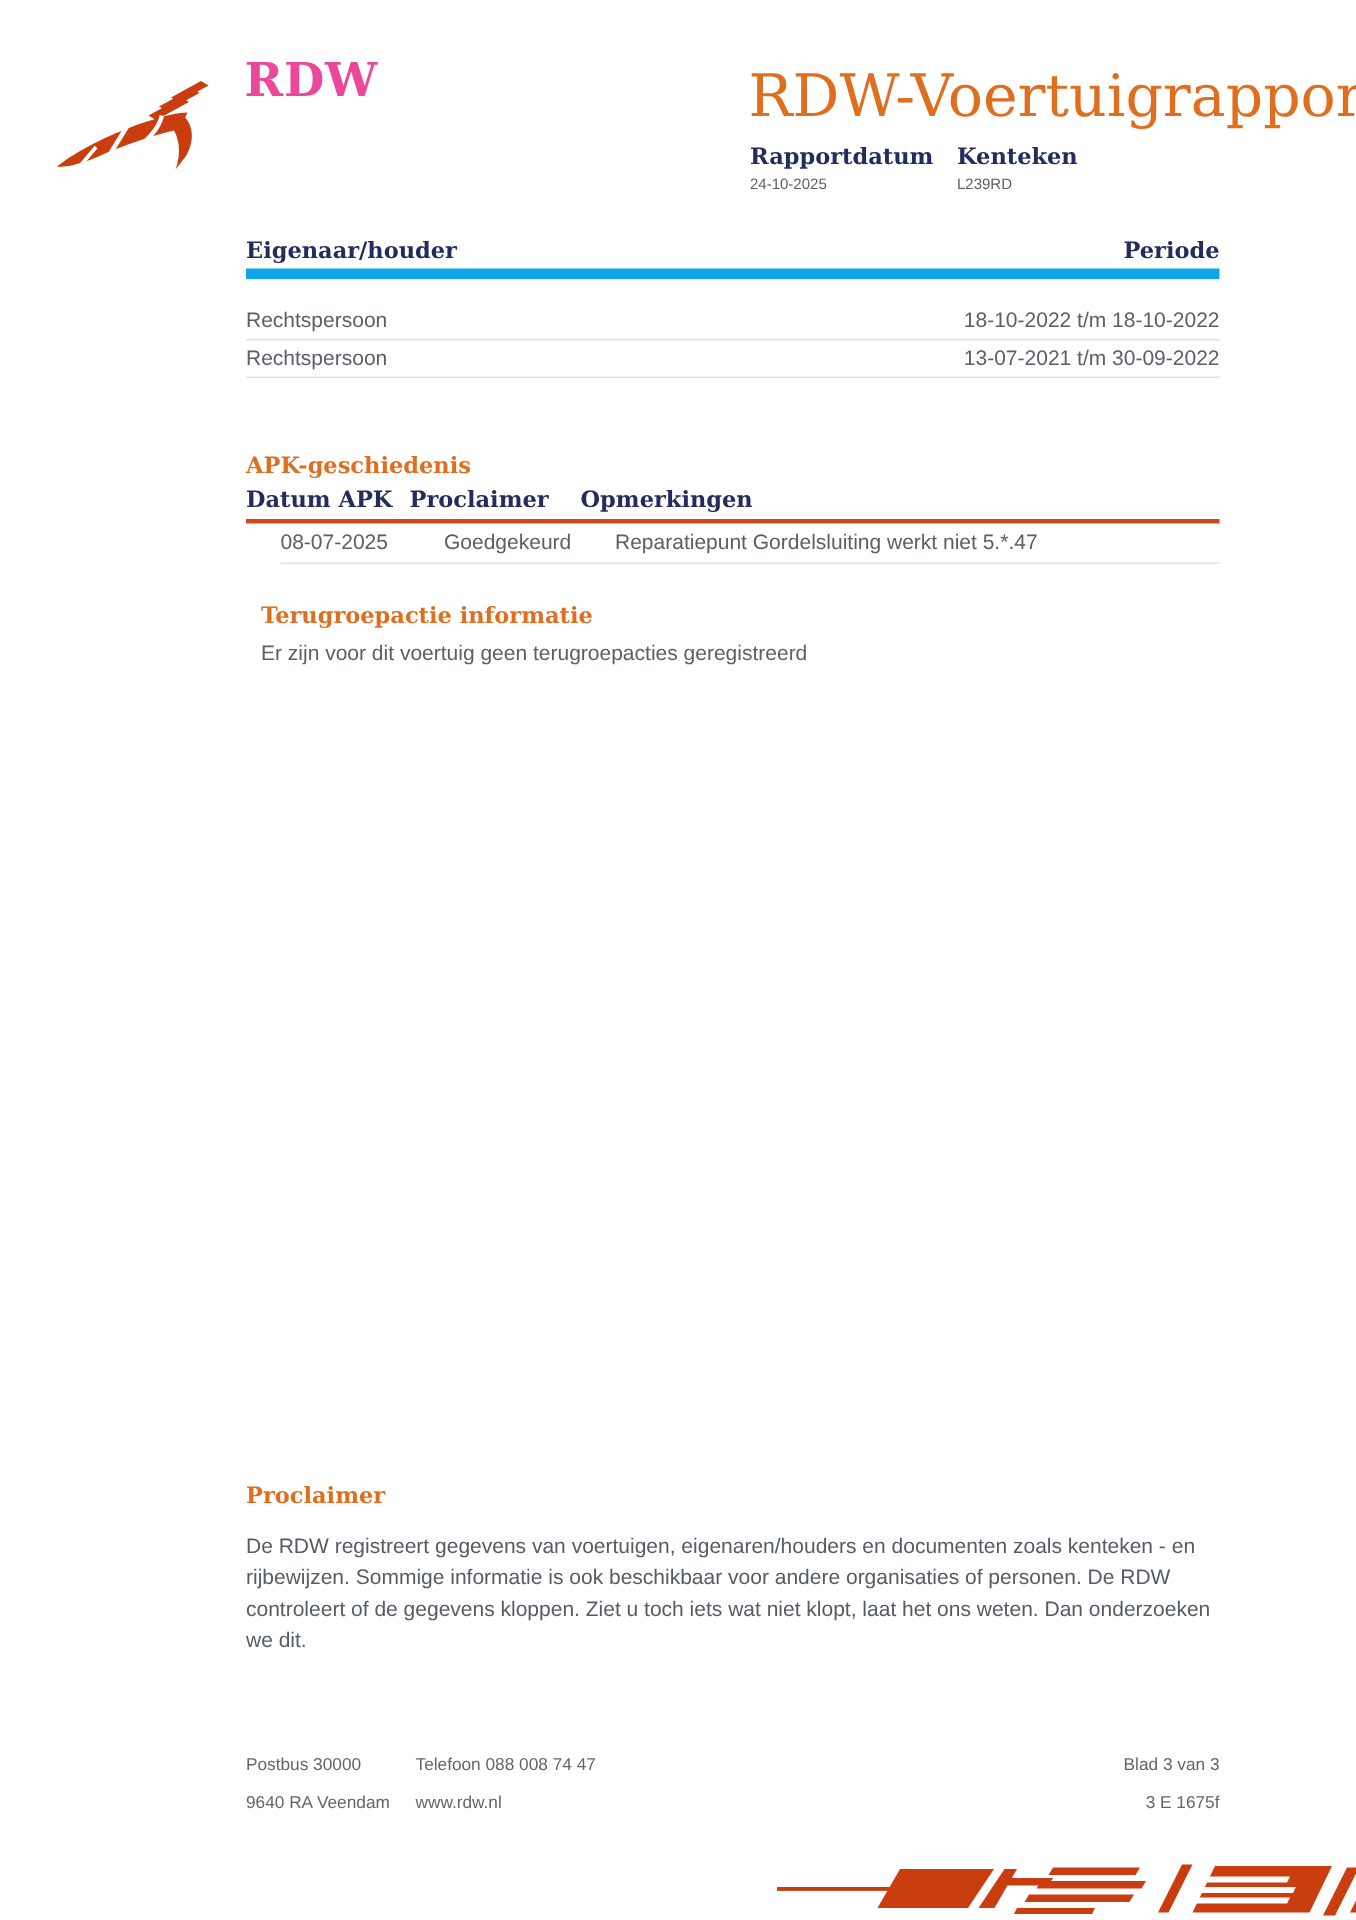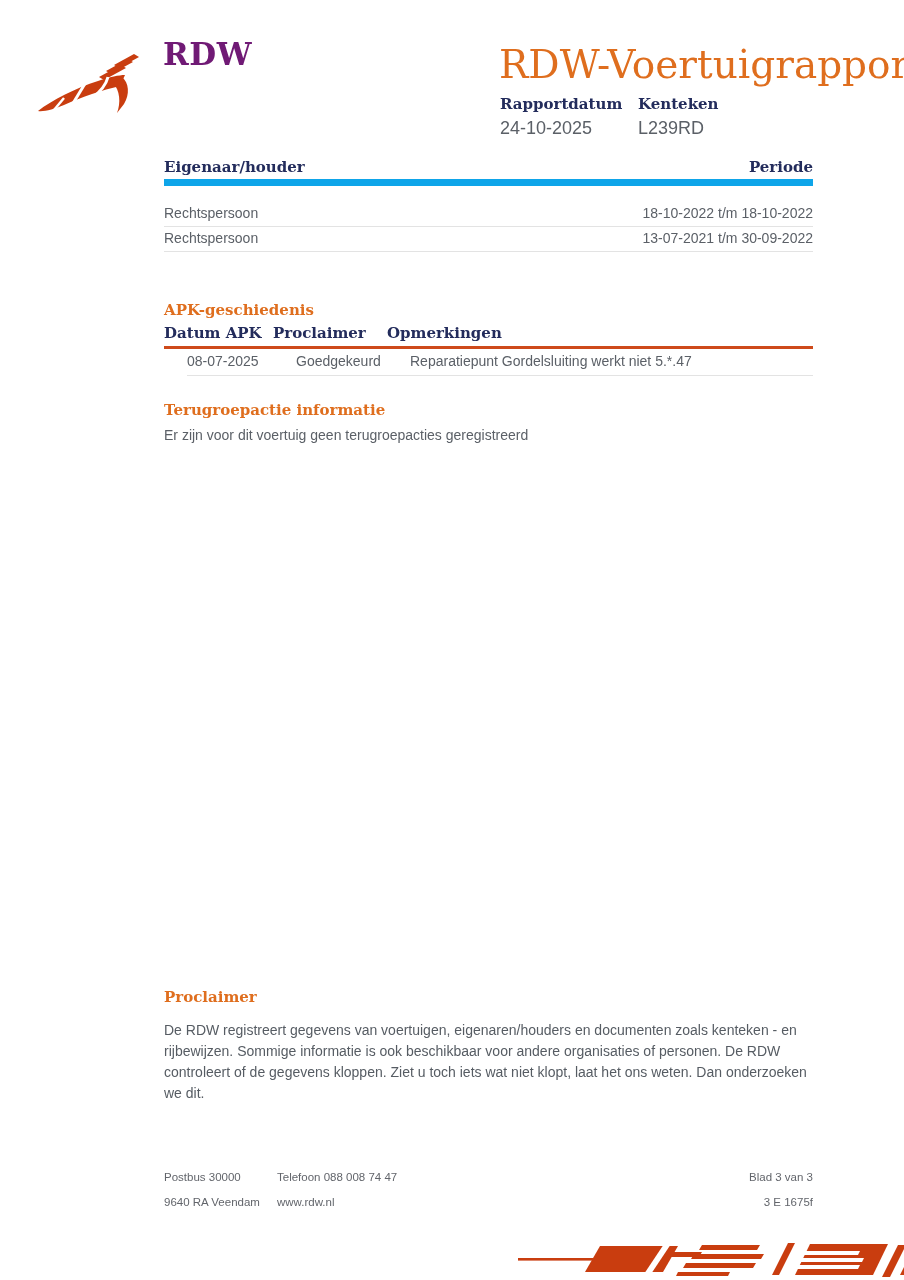--- a/index.html
+++ b/index.html
@@ -10,34 +10,34 @@
     font-family:"Liberation Sans", sans-serif;
     color:#5B6067;
   }
 
   
   .wing { position:absolute; left:36px; top:52px; width:114px; height:64px; }
   .logo-text {
     position:absolute; left:163px; top:36px;
     font-family:"DejaVu Serif","Liberation Serif",serif;
     font-weight:600; font-size:31px; letter-spacing:0.5px;
-    color:#701a75;
+    color:#ec4899;
   }
   .doc-title {
     position:absolute; left:499px; top:42px;
     font-family:"DejaVu Serif","Liberation Serif",serif;
     font-weight:400; font-size:39px; color:#DF6E1E; white-space:nowrap;
   }
   .meta { position:absolute; left:500px; top:96px; display:flex; }
   .meta-col:first-child { width:138px; }
   .meta-label {
     font-family:"DejaVu Serif","Liberation Serif",serif;
     font-weight:700; font-size:15px; color:#232C5C; line-height:16px;
   }
-  .meta-value { margin-top:6px; font-size:18px; color:#5B6067; }
+  .meta-value { margin-top:6px; font-size:10px; color:#5B6067; }
 
   
   .owner { position:absolute; left:164px; top:159px; width:649px; }
   .owner-head {
     display:flex; justify-content:space-between;
     font-family:"DejaVu Serif","Liberation Serif",serif;
     font-weight:700; font-size:15px; line-height:16px; color:#232C5C;
     border-bottom:7px solid #0ea5e9; padding-bottom:4px;
   }
   .owner-rows { padding-top:16px; }
@@ -63,21 +63,21 @@
   }
   .apk-row {
     display:flex; font-size:14px; line-height:15px; color:#5B6067;
     padding:5px 0 6px 0; border-bottom:1px solid #E3E3E3;margin-left:23px;
   }
   .col-datum  { width:109px; }
   .col-result { width:114px; }
   .col-remarks{ flex:1; }
 
   
-  .recall { position:absolute; left:164px; top:403px; width:649px; }
+  .recall { position:absolute; left:174px; top:403px; width:649px; }
   .recall-text { margin-top:9px; font-size:14px; color:#5B6067; }
 
   
   .proclaimer { position:absolute; left:164px; top:990px; width:655px; }
   .proclaimer-text {
     margin-top:15px; font-size:14px; line-height:21px; color:#565C63;
     width:650px;
   }
 
   

